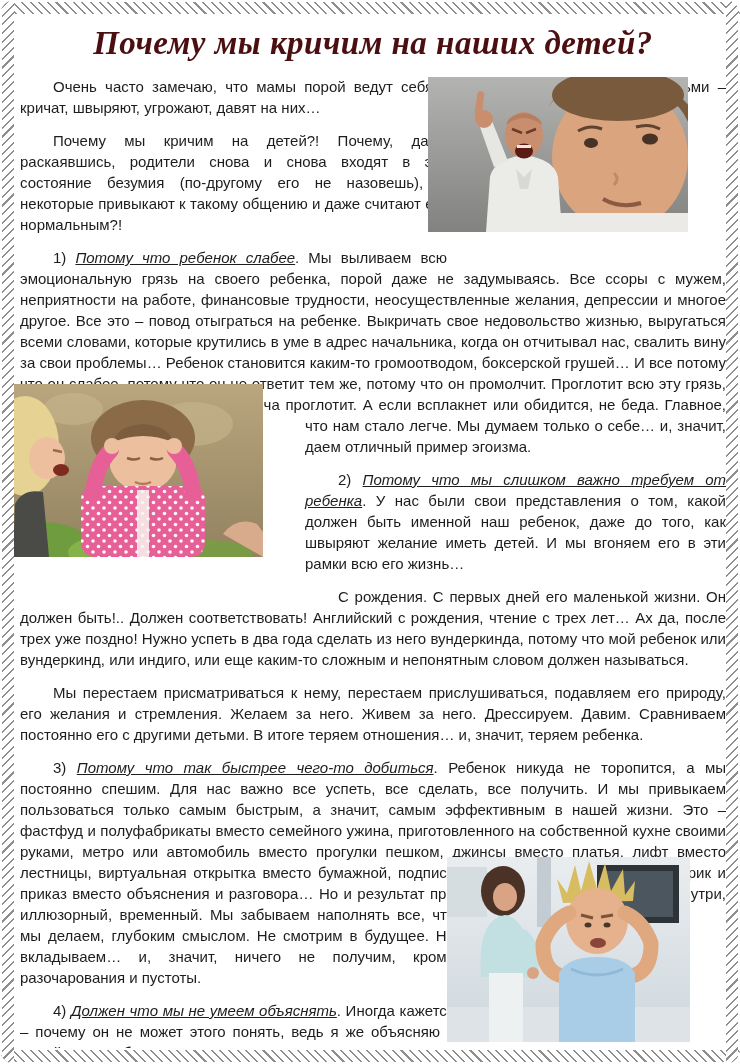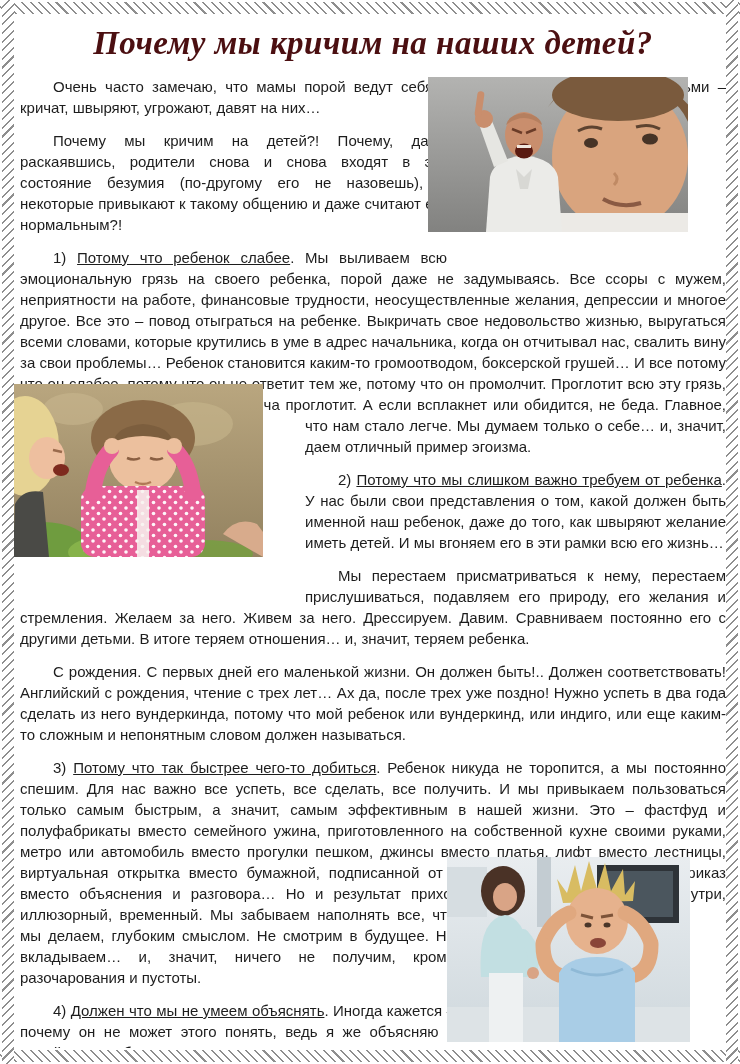--- a/index.html
+++ b/index.html
@@ -1,18 +1,19 @@
 <!DOCTYPE html>
 <html><head>
 <meta charset="utf-8">
 <style>
   html,body{margin:0;padding:0;background:#fff;}
   .page{
     position:relative;width:740px;height:1064px;background:#fff;overflow:hidden;
     font-family:"Liberation Sans",sans-serif;
+    border-radius:15px;
   }
   
   .b{position:absolute;z-index:5;}
   .b-top{left:0;right:0;top:2px;height:12px;
     background:repeating-linear-gradient(45deg,#fff 0 4.6px,#8e8e8e 4.6px 6.1px);}
   .b-bottom{left:0;right:0;bottom:2px;height:12px;
     background:repeating-linear-gradient(45deg,#fff 0 4.6px,#8e8e8e 4.6px 6.1px);}
   .b-left{top:0;bottom:0;left:2px;width:12px;
     background:repeating-linear-gradient(135deg,#fff 0 4.6px,#8e8e8e 4.6px 6.1px);}
   .b-right{top:0;bottom:0;right:2px;width:12px;
@@ -22,21 +23,21 @@
 
   h1.title{
     margin:4px 0 12px 0;text-align:center;
     font-family:"Liberation Serif",serif;font-style:italic;font-weight:bold;
     font-size:33px;line-height:42px;color:#4b0f11;letter-spacing:.5px;
   }
   .article p{
     margin:0 0 12px 0;text-indent:33px;text-align:justify;
     font-size:15px;line-height:21px;color:#1d1d1d;
   }
-  .article .u{text-decoration:underline;}
+  .article .u{text-decoration:underline;font-style:italic;}
   
   .sp{display:block;}
   .sp.s1{float:right;width:279px;height:132px;}
   .sp.s2{float:left;width:285px;height:187px;}
   .sp.s3{float:right;width:271px;height:210px;}
 
   .photo{position:absolute;z-index:1;}
   .photo svg{display:block;}
   .ph1{left:428px;top:77px;}
   .ph2{left:13px;top:384px;}
@@ -162,22 +163,22 @@
   </div>
 
   <div class="content">
     <h1 class="title">Почему мы кричим на наших детей?</h1>
     <div class="article">
         <p><span>Очень часто замечаю, что мамы порой ведут себя очень агрессивно со своими детьми – кричат, швыряют, угрожают, давят на них…</span></p>
         <span class="sp s1"></span>
         <p><span>Почему мы кричим на детей?! Почему, даже раскаявшись, родители снова и снова входят в это состояние безумия (по-другому его не назовешь), а некоторые  привыкают к такому общению и даже считают его нормальным?!</span></p>
         <p><span>1) </span><span class="u">Потому что ребенок слабее</span><span>. Мы выливаем всю эмоциональную грязь на своего ребенка, порой даже не задумываясь. Все ссоры с мужем, неприятности на работе, финансовые трудности, неосуществленные желания, депрессии и многое другое. Все это – повод отыграться на ребенке. Выкричать свое недовольство жизнью, выругаться всеми словами, которые крутились в уме в адрес начальника, когда он отчитывал нас, свалить вину за свои проблемы… Ребенок становится каким-то громоотводом, боксерской грушей… И все потому что он слабее, потому что он не ответит тем же, потому что он промолчит. Проглотит всю эту грязь, которую на него выплеснули. Молча проглотит. А если всплакнет или обидится, не беда. Главное, что нам </span><span class="sp s2"></span><span>стало легче. Мы думаем только о себе… и, значит, даем отличный пример эгоизма.</span></p>
         <p><span>2) </span><span class="u">Потому что мы слишком важно требуем от ребенка</span><span>. У нас были свои представления о том, какой должен быть именной наш ребенок, даже до того, как швыряют желание иметь детей. И мы вгоняем его в эти рамки всю его жизнь…</span></p>
+        <p><span>С рождения. С первых дней его маленькой жизни. Он должен быть!.. Должен соответствовать! Английский с рождения, чтение с трех лет… Ах да, после трех уже поздно! Нужно успеть в два года сделать из него вундеркинда, потому что мой ребенок или вундеркинд, или индиго, или еще каким-то сложным и непонятным словом должен называться.</span></p>
         <p><span>Мы перестаем присматриваться к нему, перестаем прислушиваться, подавляем его природу, его желания и стремления. Желаем за него. Живем за него. Дрессируем. Давим. Сравниваем постоянно его с другими детьми. В итоге теряем отношения… и, значит, теряем ребенка.</span></p>
-        <p><span>С рождения. С первых дней его маленькой жизни. Он должен быть!.. Должен соответствовать! Английский с рождения, чтение с трех лет… Ах да, после трех уже поздно! Нужно успеть в два года сделать из него вундеркинда, потому что мой ребенок или вундеркинд, или индиго, или еще каким-то сложным и непонятным словом должен называться.</span></p>
         <p><span>3) </span><span class="u">Потому что так быстрее чего-то добиться</span><span>. Ребенок никуда не торопится, а мы постоянно спешим. Для нас важно все успеть, все сделать, все получить. И мы привыкаем пользоваться только самым быстрым, а значит, самым эффективным в нашей жизни. Это – фастфуд и полуфабрикаты вместо семейного ужина, приготовленного на собственной кухне своими руками, метро или автомобиль вместо прогулки пешком, джинсы вместо платья, лифт вместо лестницы, виртуальная открытка вместо бумажной, подписанной от руки своими словами, крик и приказ вместо объяснения и разговора… Но и результат приходит только внешний, </span><span class="sp s3"></span><span>пустой внутри, иллюзорный, временный. Мы забываем наполнять все, что мы делаем, глубоким смыслом. Не смотрим в будущее. Не вкладываем… и, значит, ничего не получим, кроме разочарования и пустоты.</span></p>
         <p><span>4) </span><span class="u">Должен что мы не умеем объяснять</span><span>. Иногда кажется – почему он не может этого понять, ведь я же объясняю в сотый раз. Я бьюсь, а он не может понять или запомнить простых вещей. Почему он не может научиться читать?! Почему не может решить эту</span></p>
       </div>
   </div>
 
   <div class="b b-top"></div>
   <div class="b b-bottom"></div>
   <div class="b b-left"></div>
   <div class="b b-right"></div>
 </div>

